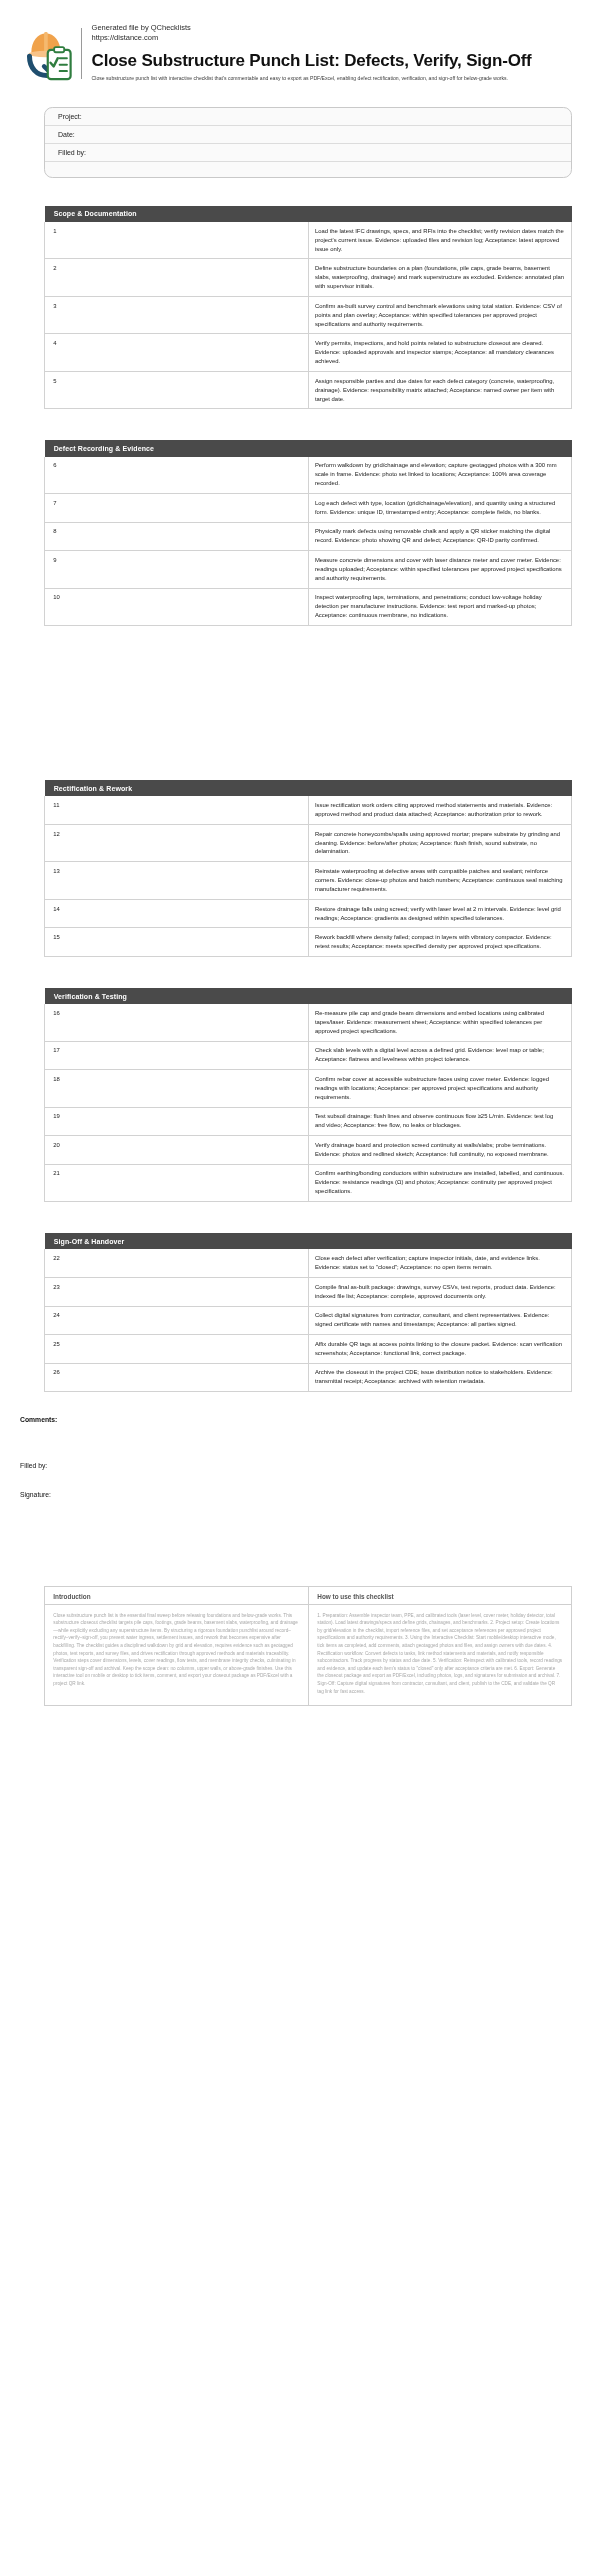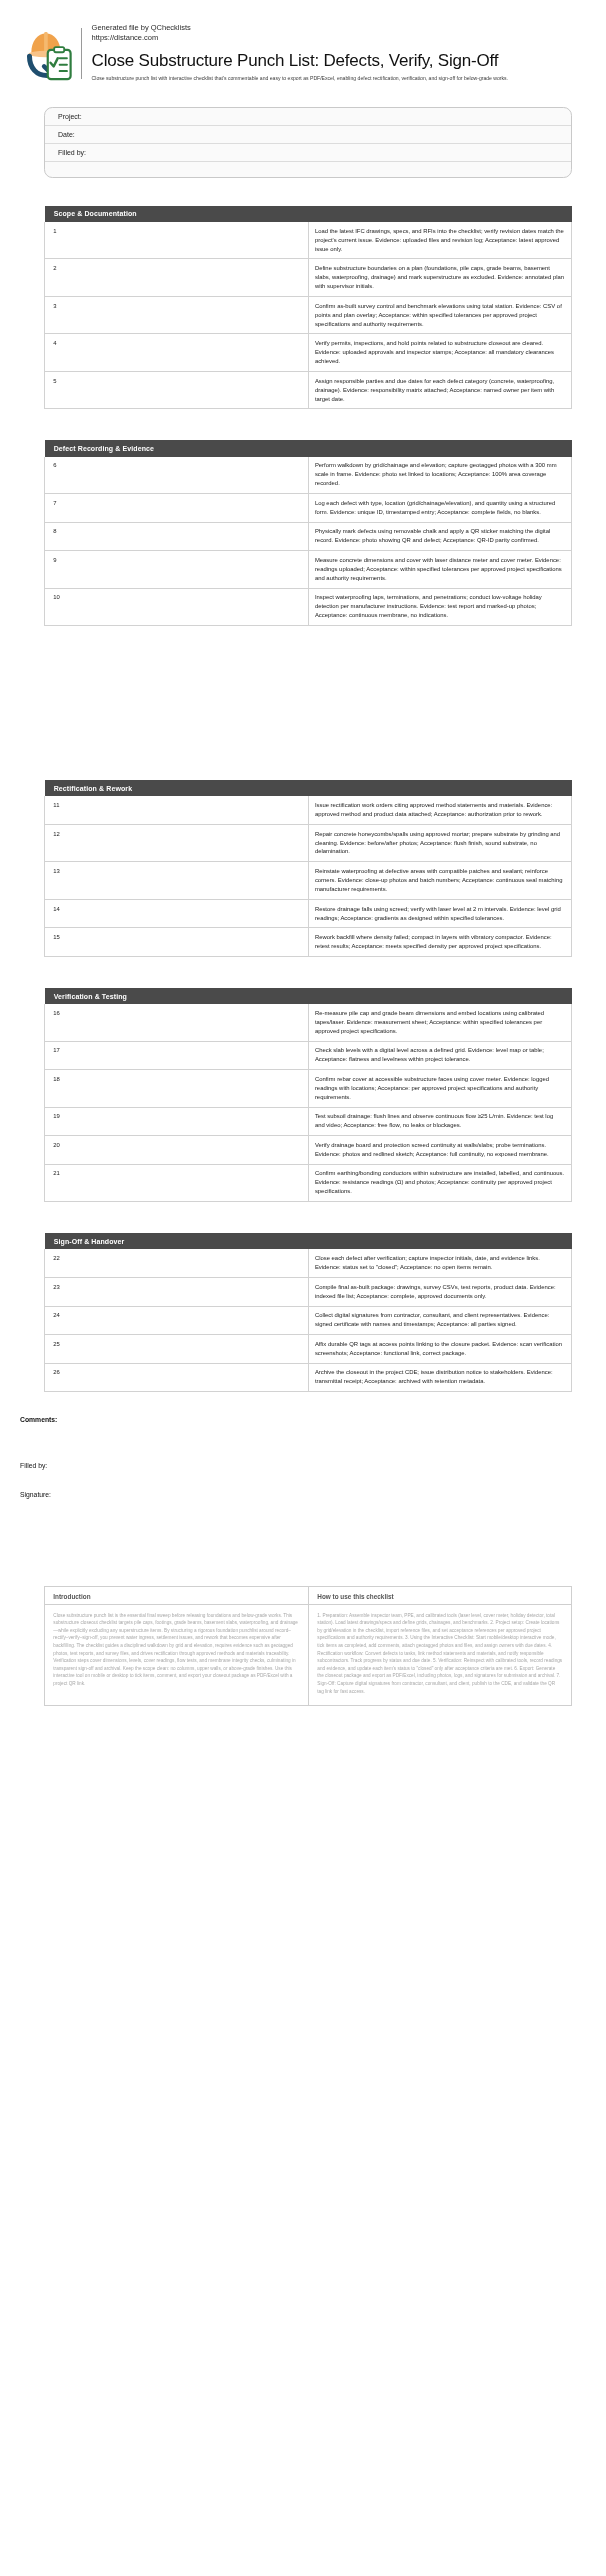--- a/index.html
+++ b/index.html
@@ -14,21 +14,21 @@
   .page { width: 607px; min-height: 2576px; position: relative; padding: 0; }
 
   
   .header { display: flex; align-items: flex-end; padding: 16.5px 27.5px 0 24px; }
   .logo-wrap { width: 53px; flex: 0 0 53px; padding-top: 9.2px; }
   .logo-svg { display: block; width: 53px; height: 57px; }
   .header-divider { width: 0.9px; background: #9a9a9a; align-self: stretch; margin: 11px 10px 3.7px 3.7px; }
   .header-text { flex: 1; padding-top: 3.7px; }
   .gen-line { font-size: 7.5px; color: #2b2b2b; line-height: 1.45; }
   .doc-title {
-    font-size: 17px; font-weight: 400; line-height: 1.16;
+    font-size: 17px; font-weight: 700; line-height: 1.16;
     color: #111; margin: 6.4px 0 4.6px 0; letter-spacing: -0.2px;
   }
   .doc-desc { font-size: 5.1px; color: #3a3a3a; line-height: 1.5; max-width: 487px; }
 
   
   .meta-box {
     margin: 24px 35px 0 44px;
     border: 0.9px solid #c9c9c9; border-radius: 8.3px;
     background: #fafafa; overflow: hidden;
   }

